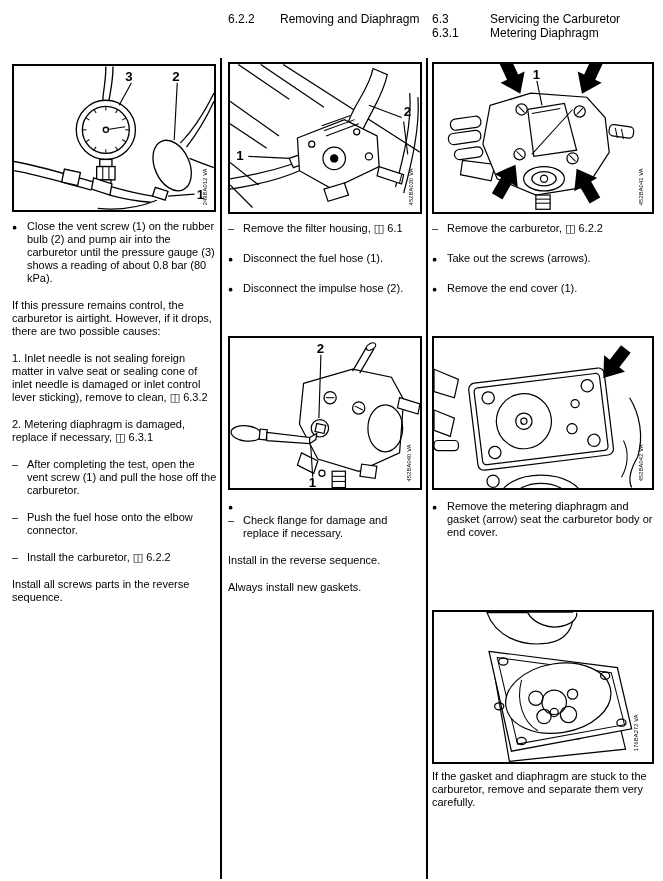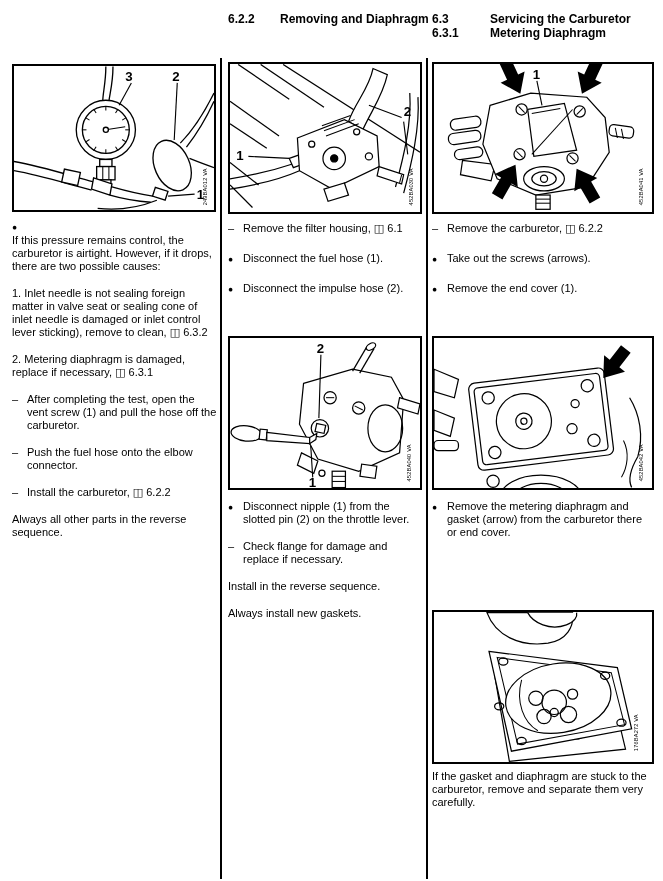--- a/index.html
+++ b/index.html
@@ -1,21 +1,21 @@
 <!DOCTYPE html>
 <html><head>
 <meta charset="utf-8">
 <style>
   html,body{margin:0;padding:0;background:#e8e8e8;}
   .page{
     position:relative;width:663px;height:881px;background:#ffffff;
     font-family:"Liberation Sans","DejaVu Sans",sans-serif;color:#000;
     overflow:hidden;margin:0 auto;
   }
-  .hdr{position:absolute;display:flex;font-weight:bold;font-size:12px;line-height:14px;}
+  .hdr{position:absolute;display:flex;font-weight:normal;font-size:12px;line-height:14px;}
   .hdr .num{flex:none;}
   .hdr-mid .num{width:52px;}
   .hdr-right .num{width:58px;}
   .vrule{position:absolute;top:58px;height:821px;width:2px;background:#000;}
   .fig{position:absolute;border:2px solid #000;background:#fff;}
   .fig svg{display:block;width:100%;height:100%;}
   .tblock{position:absolute;font-size:11px;line-height:13px;}
   .para{position:relative;padding-left:15px;margin-bottom:14px;}
   .para.plain{padding-left:0;}
   .mk{position:absolute;left:0;top:0;}
@@ -267,20 +267,21 @@
           <ellipse cx="86" cy="126" rx="4.5" ry="3.5"></ellipse>
         <ellipse cx="64" cy="92" rx="4.5" ry="3.5"></ellipse>
       </g>
       <text class="figcode" transform="rotate(-90 200 136)" x="200" y="136">176BA272 VA</text>
     </svg>
   </div>
 
   <div class="tblock" style="left:12px;top:220px;width:206px;">
     <div class="para bullet">
       <span class="mk">●</span>
+      <span>Close the vent screw (1) on the rubber bulb (2) and pump air into the carburetor until the pressure gauge (3) shows a reading of about 0.8 bar (80 kPa).</span>
     </div>
     <div class="para plain">
       
       <span>If this pressure remains control, the carburetor is airtight. However, if it drops, there are two possible causes:</span>
     </div>
     <div class="para plain">
       
       <span>1. Inlet needle is not sealing foreign matter in valve seat or sealing cone of inlet needle is damaged or inlet control lever sticking), remove to clean, ◫ 6.3.2</span>
     </div>
     <div class="para plain">
@@ -294,21 +295,21 @@
     <div class="para">
       <span class="mk">–</span>
       <span>Push the fuel hose onto the elbow connector.</span>
     </div>
     <div class="para">
       <span class="mk">–</span>
       <span>Install the carburetor, ◫ 6.2.2</span>
     </div>
     <div class="para plain">
       
-      <span>Always all other parts in the reverse sequence.</span>
+      <span>Install all screws parts in the reverse sequence.</span>
     </div>
   </div>
 
   <div class="tblock" style="left:228px;top:222px;width:196px;">
     <div class="para" style="margin-bottom:17px;">
       <span class="mk">–</span>
       <span>Remove the filter housing, ◫ 6.1</span>
     </div>
     <div class="para bullet" style="margin-bottom:17px;">
       <span class="mk">●</span>
@@ -316,21 +317,20 @@
     </div>
     <div class="para bullet">
       <span class="mk">●</span>
       <span>Disconnect the impulse hose (2).</span>
     </div>
   </div>
 
   <div class="tblock" style="left:228px;top:500px;width:196px;">
     <div class="para bullet">
       <span class="mk">●</span>
-      <span>Disconnect nipple (1) from the slotted pin (2) on the throttle lever.</span>
     </div>
     <div class="para">
       <span class="mk">–</span>
       <span>Check flange for damage and replace if necessary.</span>
     </div>
     <div class="para plain">
       
       <span>Install in the reverse sequence.</span>
     </div>
     <div class="para plain">
@@ -350,21 +350,21 @@
     </div>
     <div class="para bullet">
       <span class="mk">●</span>
       <span>Remove the end cover (1).</span>
     </div>
   </div>
 
   <div class="tblock" style="left:432px;top:500px;width:222px;">
     <div class="para bullet">
       <span class="mk">●</span>
-      <span>Remove the metering diaphragm and gasket (arrow) from the carburetor there or end cover.</span>
+      <span>Remove the metering diaphragm and gasket (arrow) seat the carburetor body or end cover.</span>
     </div>
   </div>
 
   <div class="tblock" style="left:432px;top:770px;width:222px;">
     <div class="para plain">
       
       <span>If the gasket and diaphragm are stuck to the carburetor, remove and separate them very carefully.</span>
     </div>
   </div>
 

